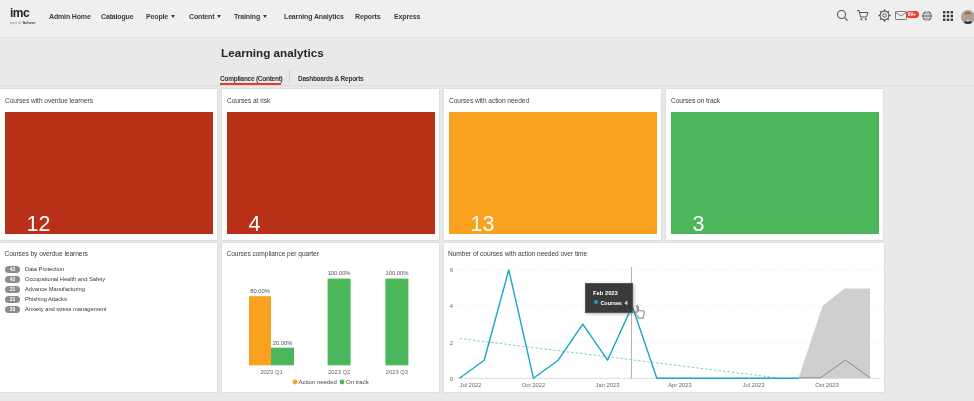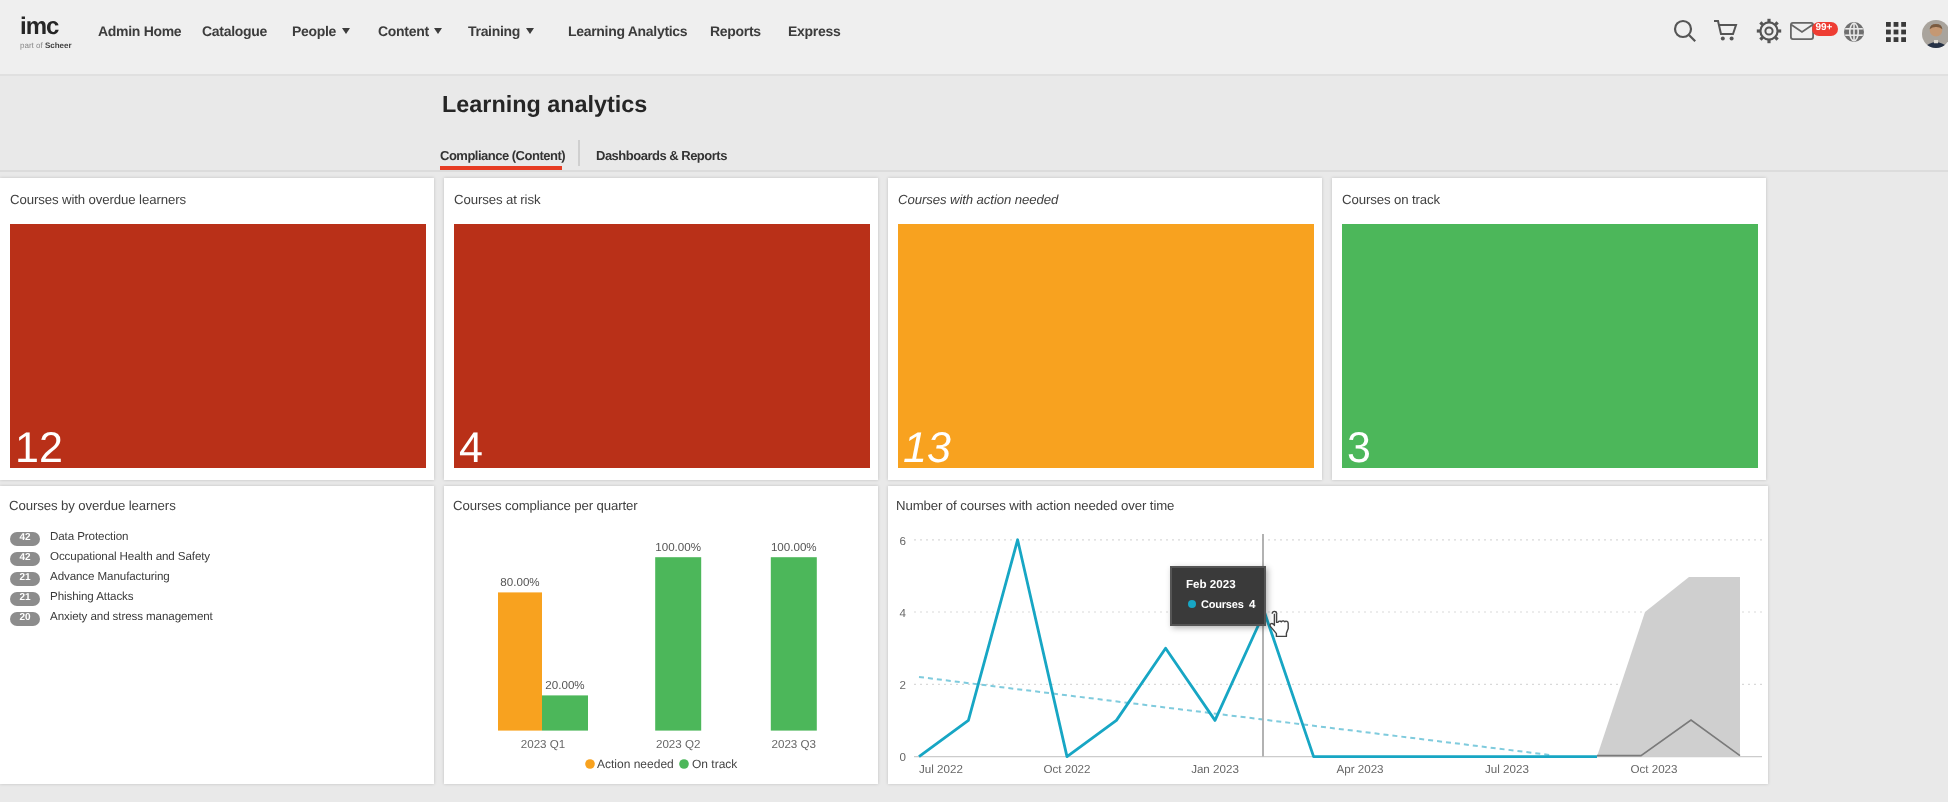--- a/index.html
+++ b/index.html
@@ -6,21 +6,21 @@
   html,body { width:974px; height:401px; overflow:hidden; }
   body { background:#e9e9e9; font-family:"Liberation Sans", sans-serif; position:relative; }
   .abs { position:absolute; }
   
   #nav { position:absolute; left:0; top:0; width:974px; height:38px; background:#efefef; border-bottom:1px solid #e0e0e0; }
   .navitem { position:absolute; top:12.5px; font-size:7px; font-weight:bold; color:#3c3c3c; white-space:nowrap; letter-spacing:-0.15px; }
   .caret { display:inline-block; width:0; height:0; border-left:2.5px solid transparent; border-right:2.5px solid transparent; border-top:3px solid #3c3c3c; margin-left:3px; vertical-align:1px; }
   
   .card { position:absolute; background:#ffffff; box-shadow:0 0 1.5px rgba(0,0,0,0.18); }
   .ctitle { position:absolute; font-size:6.6px; color:#404040; white-space:nowrap; letter-spacing:-0.05px; }
-  .kpinum { position:absolute; color:#ffffff; font-size:21.5px; font-weight:400; line-height:1; }
+  .kpinum { position:absolute; color:#ffffff; font-size:21.5px; font-weight:400; line-height:1;margin-left:19px; }
   .badge { position:absolute; width:15px; height:7px; background:#8c8c8c; border-radius:3.5px; color:#fff; font-size:5px; font-weight:bold; text-align:center; line-height:7px; }
   .litem { position:absolute; font-size:5.8px; color:#3a3a3a; white-space:nowrap; letter-spacing:-0.05px; }
   .axlab { font-size:5.8px; fill:#666; font-family:"Liberation Sans", sans-serif; }
   .vallab { font-size:5.8px; fill:#555; font-family:"Liberation Sans", sans-serif; }
 </style>
 </head>
 <body>
 
 <div id="nav">
   <div class="abs" style="left:10px; top:7px; font-size:12px; font-weight:bold; color:#262626; letter-spacing:-0.5px; line-height:12px;">imc</div>
@@ -110,21 +110,21 @@
 <div class="card" style="left:0; top:88.5px; width:217px; height:151px;">
   <div class="ctitle" style="left:5px; top:8px;">Courses with overdue learners</div>
   <div class="abs" style="left:4.5px; top:23px; width:208px; height:122.5px; background:#b93018;"></div>
   <div class="kpinum" style="left:7.5px; top:125px;">12</div>
 </div>
 <div class="card" style="left:222px; top:88.5px; width:217px; height:151px;">
   <div class="ctitle" style="left:5px; top:8px;">Courses at risk</div>
   <div class="abs" style="left:4.5px; top:23px; width:208px; height:122.5px; background:#b93018;"></div>
   <div class="kpinum" style="left:7.5px; top:125px;">4</div>
 </div>
-<div class="card" style="left:444px; top:88.5px; width:217px; height:151px;font-style:italic;">
+<div class="card" style="left:444px; top:88.5px; width:217px; height:151px;">
   <div class="ctitle" style="left:5px; top:8px;">Courses with action needed</div>
   <div class="abs" style="left:4.5px; top:23px; width:208px; height:122.5px; background:#f8a21f;"></div>
   <div class="kpinum" style="left:7.5px; top:125px;">13</div>
 </div>
 <div class="card" style="left:666px; top:88.5px; width:217px; height:151px;">
   <div class="ctitle" style="left:5px; top:8px;">Courses on track</div>
   <div class="abs" style="left:4.5px; top:23px; width:208px; height:122.5px; background:#4cb75a;"></div>
   <div class="kpinum" style="left:7.5px; top:125px;">3</div>
 </div>
 

